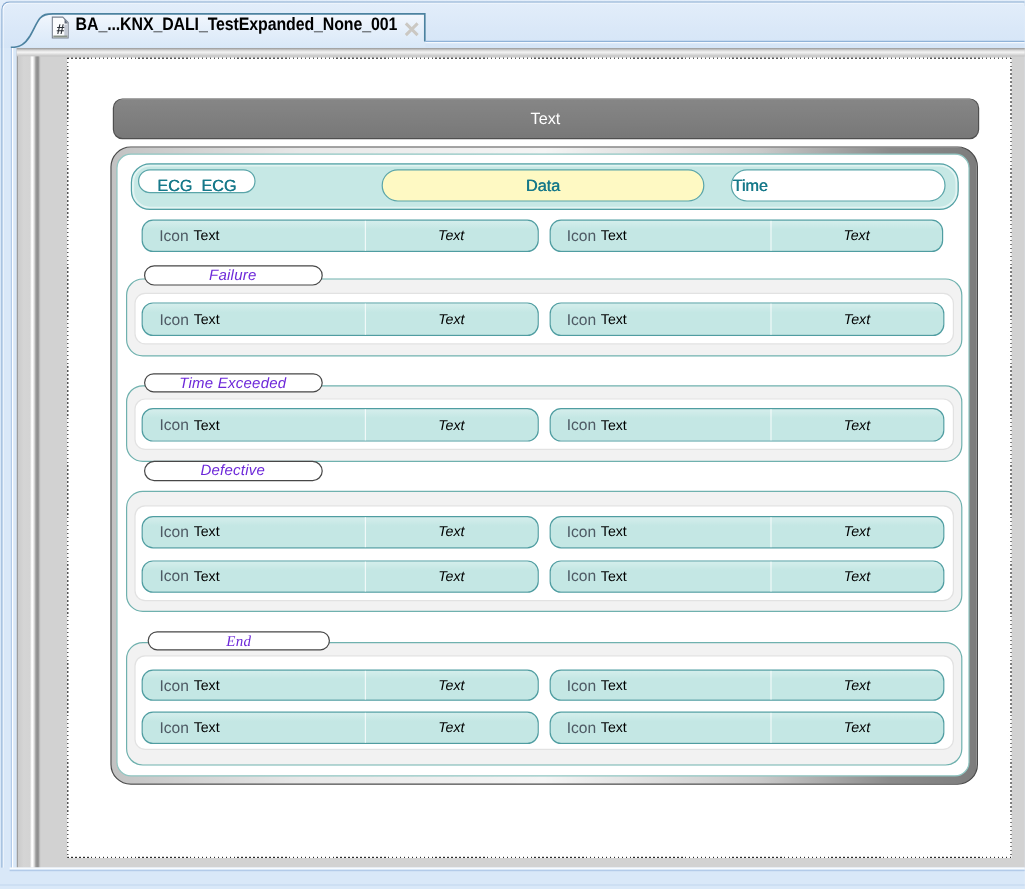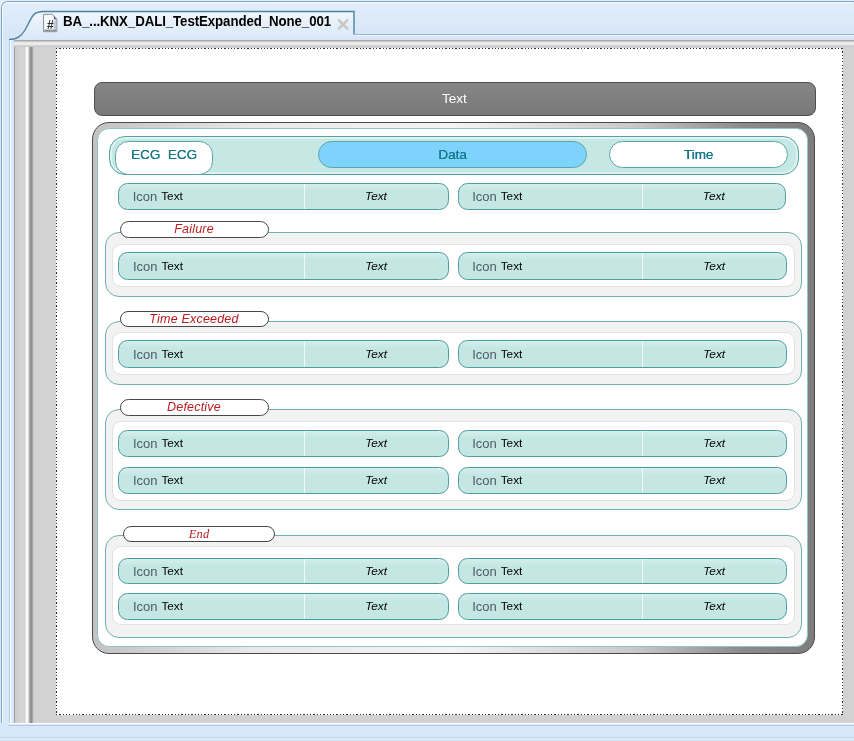--- a/index.html
+++ b/index.html
@@ -6,21 +6,21 @@
   body{width:854px;height:741px;position:relative;background:#d9e8f8;
        font-family:"Liberation Sans",sans-serif;overflow:hidden;}
   .abs{position:absolute;}
   .rp{position:absolute;background:linear-gradient(180deg,#d5eeec 0%,#c4e7e4 28%,#c4e7e4 100%);border:1.2px solid #4f9da1;border-radius:9.5px;box-sizing:border-box;}
   .ic{position:absolute;left:13.5px;top:50%;transform:translateY(-50%);font-size:13px;color:#4e5a64;}
   .tx{position:absolute;left:42px;top:50%;transform:translateY(-50%);font-size:11.8px;color:#000;}
   .dv{position:absolute;left:56.1%;top:0;bottom:0;width:1px;background:rgba(255,255,255,0.75);}
   .rz{position:absolute;left:56.1%;right:0;top:0;bottom:0;display:flex;align-items:center;justify-content:center;font-size:11.8px;font-style:italic;color:#000;}
   .gb{position:absolute;background:#f2f2f2;border:1px solid #6fb1ae;border-radius:14px;box-sizing:border-box;}
   .gw{position:absolute;background:#ffffff;border:1px solid #e2e2e2;border-radius:9px;box-sizing:border-box;}
-  .gl{position:absolute;background:#ffffff;border:1.2px solid #474747;border-radius:9px;box-sizing:border-box;color:#b91c1c;font-size:12.5px;font-style:italic;text-align:center;letter-spacing:0.2px;}
+  .gl{position:absolute;background:#ffffff;border:1.2px solid #474747;border-radius:9px;box-sizing:border-box;color:#6d28d9;font-size:12.5px;font-style:italic;text-align:center;letter-spacing:0.2px;}
 </style>
 </head>
 <body>
 
 <div class="abs" style="left:0;top:0;width:854px;height:39.5px;background:linear-gradient(180deg,#e3eefa 0%,#dae8f8 60%,#d5e5f7 100%);"></div>
 
 <div class="abs" style="left:0.5px;top:0.5px;width:853px;height:740px;border-top:1.2px solid #7da2cb;border-left:1.2px solid #7da2cb;border-top-left-radius:7px;box-sizing:border-box;"></div>
 <div class="abs" style="left:2px;top:2px;width:851px;height:737px;border-top:1.4px solid rgba(255,255,255,0.8);border-left:1.4px solid rgba(255,255,255,0.8);border-top-left-radius:6px;box-sizing:border-box;"></div>
 
 <div class="abs" style="left:14px;top:39.5px;width:840px;height:683.5px;background:#d2d2d2;border-left:1px solid #9e9e9e;"></div>
@@ -71,23 +71,23 @@
 <div class="abs" style="left:56px;top:48px;width:1.2px;height:666.8px;background:repeating-linear-gradient(180deg,#2e2e2e 0,#2e2e2e 1.25px,transparent 1.25px,transparent 3.3px);"></div>
 <div class="abs" style="left:841.6px;top:48px;width:1.2px;height:666.8px;background:repeating-linear-gradient(180deg,#2e2e2e 0,#2e2e2e 1.25px,transparent 1.25px,transparent 3.3px);"></div>
 
 <div class="abs" style="left:93.5px;top:82px;width:722px;height:34.3px;background:linear-gradient(180deg,#868686,#787878);border:1px solid #4f4f4f;border-radius:8px;box-sizing:border-box;color:#fff;text-align:center;line-height:32px;font-size:13.5px;">Text</div>
 
 <div class="abs" style="left:91.5px;top:121.5px;width:723.5px;height:532px;border-radius:17px;background:linear-gradient(to right,#c2c2c2 0%,#e8e8e8 22%,#f4f4f4 50%,#c9c9c9 75%,#8b8b8b 90%,#7d7d7d 100%);border:1.4px solid #4a4a4a;box-sizing:border-box;"></div>
 
 <div class="abs" style="left:97.3px;top:127.9px;width:710.5px;height:519px;background:#ffffff;border:1.3px solid #90c6c2;border-radius:12px;box-sizing:border-box;"></div>
 
 <div class="abs" style="left:108.5px;top:135.5px;width:690px;height:39px;background:#c6e8e5;border:1.3px solid #54a1a5;border-radius:16px;box-sizing:border-box;box-shadow:inset 0 0 0 1.8px rgba(255,255,255,0.5);"></div>
-<div class="abs" style="left:115.4px;top:141px;width:97.2px;height:34px;background:#fff;border:1.2px solid #5aa5a9;border-radius:13.5px;box-sizing:border-box;color:#17798a;font-size:13.5px;text-shadow:0.35px 0 0 #17798a;text-align:center;line-height:25px;">ECG&nbsp;&nbsp;ECG</div>
-<div class="abs" style="left:317.8px;top:141px;width:269.4px;height:27px;background:#7dd3fc;border:1.2px solid #5aa5a9;border-radius:13.5px;box-sizing:border-box;color:#17798a;font-size:13.5px;text-shadow:0.35px 0 0 #17798a;text-align:center;line-height:25px;">Data</div>
-<div class="abs" style="left:609.4px;top:141px;width:178.3px;height:27px;background:#fff;border:1.2px solid #5aa5a9;border-radius:13.5px;box-sizing:border-box;color:#17798a;font-size:13.5px;text-shadow:0.35px 0 0 #17798a;text-align:center;line-height:25px;">Time</div>
+<div class="abs" style="left:115.4px;top:141px;width:97.2px;height:20px;background:#fff;border:1.2px solid #5aa5a9;border-radius:13.5px;box-sizing:border-box;color:#17798a;font-size:13.5px;text-shadow:0.35px 0 0 #17798a;text-align:center;line-height:25px;">ECG&nbsp;&nbsp;ECG</div>
+<div class="abs" style="left:317.8px;top:141px;width:269.4px;height:27px;background:#fef9c3;border:1.2px solid #5aa5a9;border-radius:13.5px;box-sizing:border-box;color:#17798a;font-size:13.5px;text-shadow:0.35px 0 0 #17798a;text-align:center;line-height:25px;">Data</div>
+<div class="abs" style="left:609.4px;top:141px;width:178.3px;height:27px;background:#fff;border:1.2px solid #5aa5a9;border-radius:13.5px;box-sizing:border-box;color:#17798a;font-size:13.5px;text-shadow:0.35px 0 0 #17798a;line-height:25px;">Time</div>
 
 <div class="rp" style="left:118.2px;top:183px;width:331px;height:26.5px;">
     <span class="ic">Icon</span>
     <span class="tx">Text</span>
     <div class="dv"></div>
     <div class="rz">Text</div>
   </div>
 <div class="rp" style="left:457.7px;top:183px;width:328.8px;height:26.5px;">
     <span class="ic">Icon</span>
     <span class="tx">Text</span>
@@ -122,21 +122,21 @@
   </div>
 <div class="rp" style="left:457.7px;top:340px;width:329.3px;height:28px;">
     <span class="ic">Icon</span>
     <span class="tx">Text</span>
     <div class="dv"></div>
     <div class="rz">Text</div>
   </div>
 
 <div class="gb" style="left:105px;top:409px;width:696.5px;height:100.5px;"></div>
 <div class="gw" style="left:112px;top:421px;width:683px;height:79.5px;"></div>
-<div class="gl" style="left:119.5px;top:399px;width:149px;height:17px;line-height:15.2px;">Defective</div>
+<div class="gl" style="left:119.5px;top:384px;width:149px;height:17px;line-height:15.2px;">Defective</div>
 <div class="rp" style="left:118.4px;top:429.5px;width:330.9px;height:27.5px;">
     <span class="ic">Icon</span>
     <span class="tx">Text</span>
     <div class="dv"></div>
     <div class="rz">Text</div>
   </div>
 <div class="rp" style="left:457.7px;top:429.5px;width:329.3px;height:27.5px;">
     <span class="ic">Icon</span>
     <span class="tx">Text</span>
     <div class="dv"></div>

